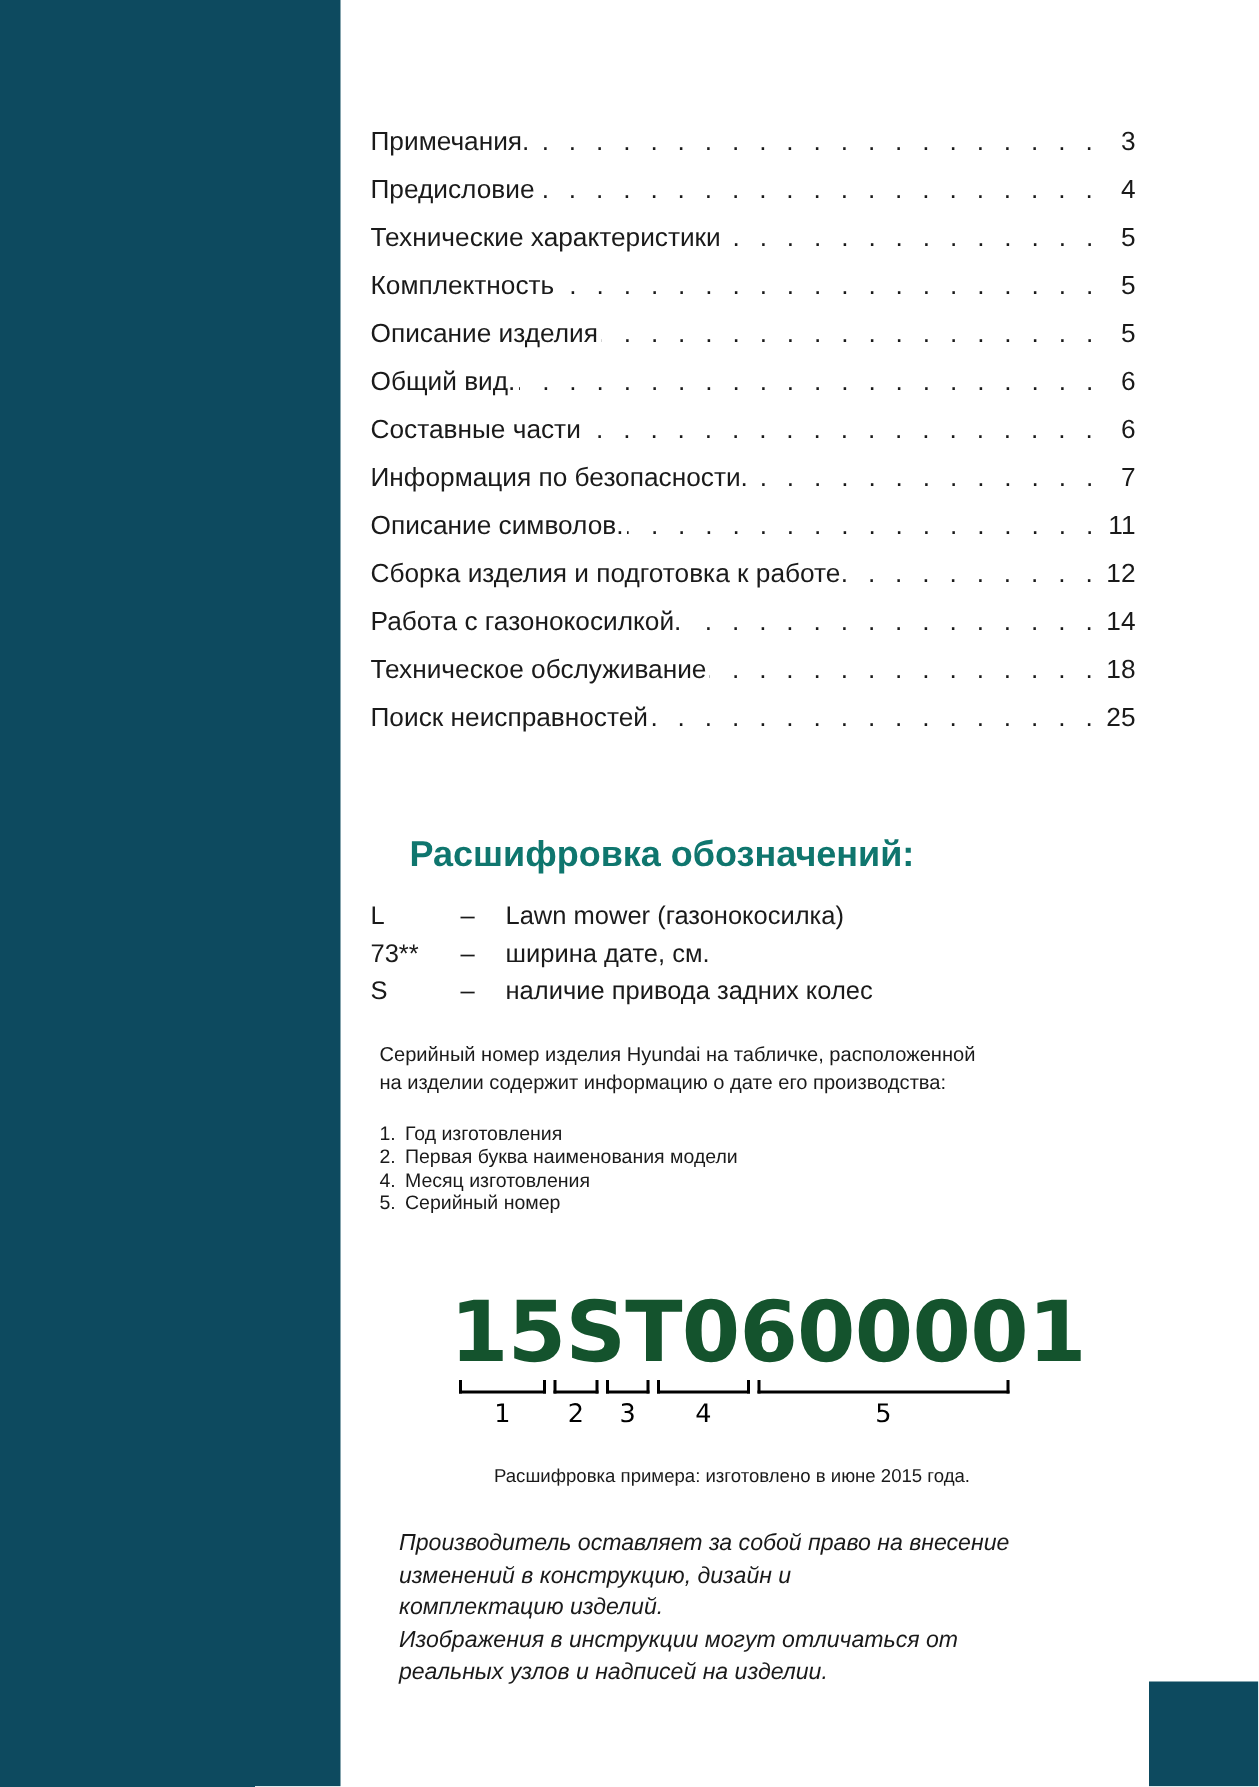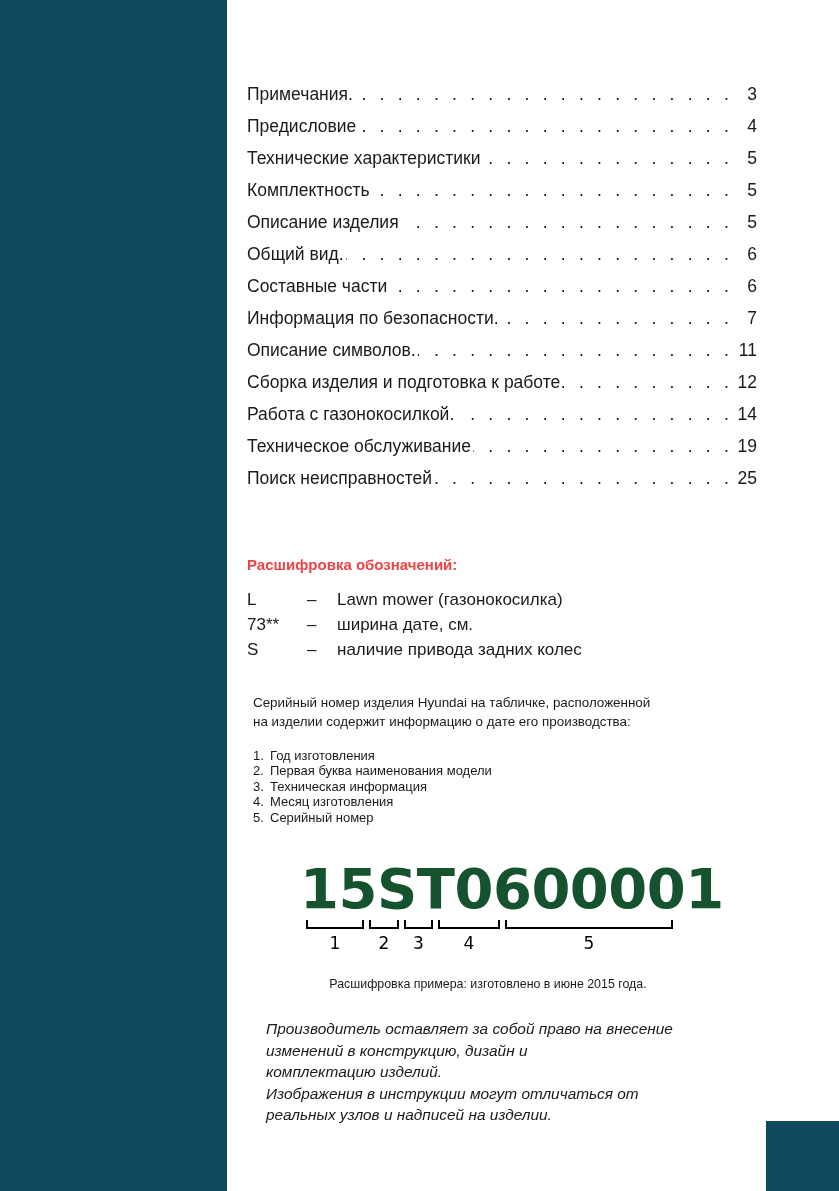--- a/index.html
+++ b/index.html
@@ -99,24 +99,25 @@
   }
 
   
   .notes-block {
     position: absolute;
     left: 247px;
     top: 556px;
     width: 520px;
   }
   .notes-title {
-    font-size: 15px;
+    font-size: 24px;
     font-weight: bold;
-    color: #ef4444;
+    color: #0f766e;
     margin-bottom: 16px;
+    margin-left: 26px;
   }
   .desig-table {
     border-collapse: collapse;
     font-size: 17px;
     color: #1a1a1a;
   }
   .desig-table td {
     padding: 0 0 3px 0;
     vertical-align: top;
     line-height: 22px;
@@ -280,21 +281,21 @@
       <span class="toc-page">12</span>
     </div>
     <div class="toc-row">
       <span class="toc-title">Работа с газонокосилкой.</span>
       <span class="toc-leader">. . . . . . . . . . . . . . . . . . . . . . . . . . . . . . . . . . . . . . . . . . .</span>
       <span class="toc-page">14</span>
     </div>
     <div class="toc-row">
       <span class="toc-title">Техническое обслуживание</span>
       <span class="toc-leader">. . . . . . . . . . . . . . . . . . . . . . . . . . . . . . . . . . . . . . . . . . .</span>
-      <span class="toc-page">19</span>
+      <span class="toc-page">18</span>
     </div>
     <div class="toc-row">
       <span class="toc-title">Поиск неисправностей</span>
       <span class="toc-leader">. . . . . . . . . . . . . . . . . . . . . . . . . . . . . . . . . . . . . . . . . . .</span>
       <span class="toc-page">25</span>
     </div>
   </div>
 
   <div class="notes-block">
     <div class="notes-title">Расшифровка обозначений:</div>
@@ -325,23 +326,20 @@
   </div>
 
   <div class="serial-list">
     <div class="serial-list-item">
       <span class="num">1.</span><span>Год изготовления</span>
     </div>
     <div class="serial-list-item">
       <span class="num">2.</span><span>Первая буква наименования модели</span>
     </div>
     <div class="serial-list-item">
-      <span class="num">3.</span><span>Техническая информация</span>
-    </div>
-    <div class="serial-list-item">
       <span class="num">4.</span><span>Месяц изготовления</span>
     </div>
     <div class="serial-list-item">
       <span class="num">5.</span><span>Серийный номер</span>
     </div>
   </div>
 
   <div class="serial-graphic">
     <div class="serial-digits">15ST0600001</div>
 

